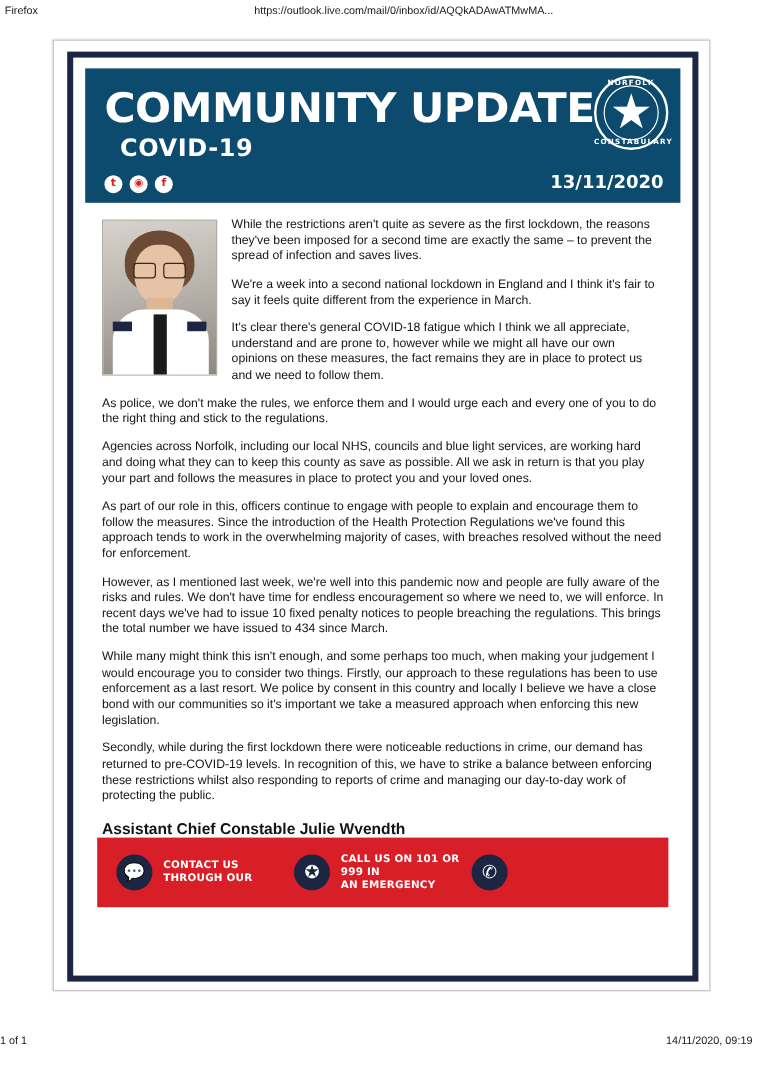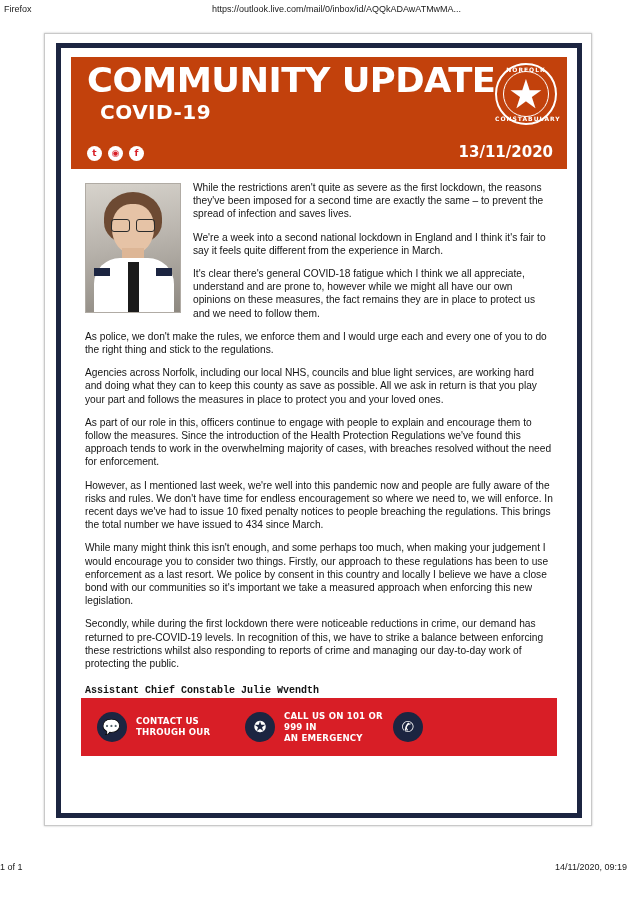--- a/index.html
+++ b/index.html
@@ -57,22 +57,22 @@
     position: absolute;
     left: 10px; top: 9px;
     right: 10px; bottom: 9px;
     background: #ffffff;
   }
 
   
   .banner {
     position: relative;
     height: 112px;
-    background: #c2410c;
-    padding: 6px 16px 0 16px;
+    background: #0c4a6e;
+    padding: 17px 16px 0 16px;
     overflow: hidden;
   }
   .banner h1 {
     margin: 0;
     font-size: 34px;
     line-height: 34px;
     letter-spacing: -0.5px;
     color: #ffffff;
     font-weight: bold;
     font-family: "DejaVu Sans", sans-serif;
@@ -219,22 +219,21 @@
     margin: 0 0 10px 0;
     font-size: 10.2px;
     line-height: 13.2px;
     color: #141414;
     text-align: left;
     font-family: "Liberation Sans", sans-serif;
   }
   .body-area p.signoff {
     margin-top: 14px;
     font-weight: bold;
-    font-size: 10px;
-    font-family: Liberation Mono, monospace;
+    font-size: 13px;
   }
 
   
   .footer-bar {
     position: absolute;
     left: 10px; right: 10px; bottom: 48px;
     height: 58px;
     background: #d81e26;
     display: flex;
     align-items: center;

